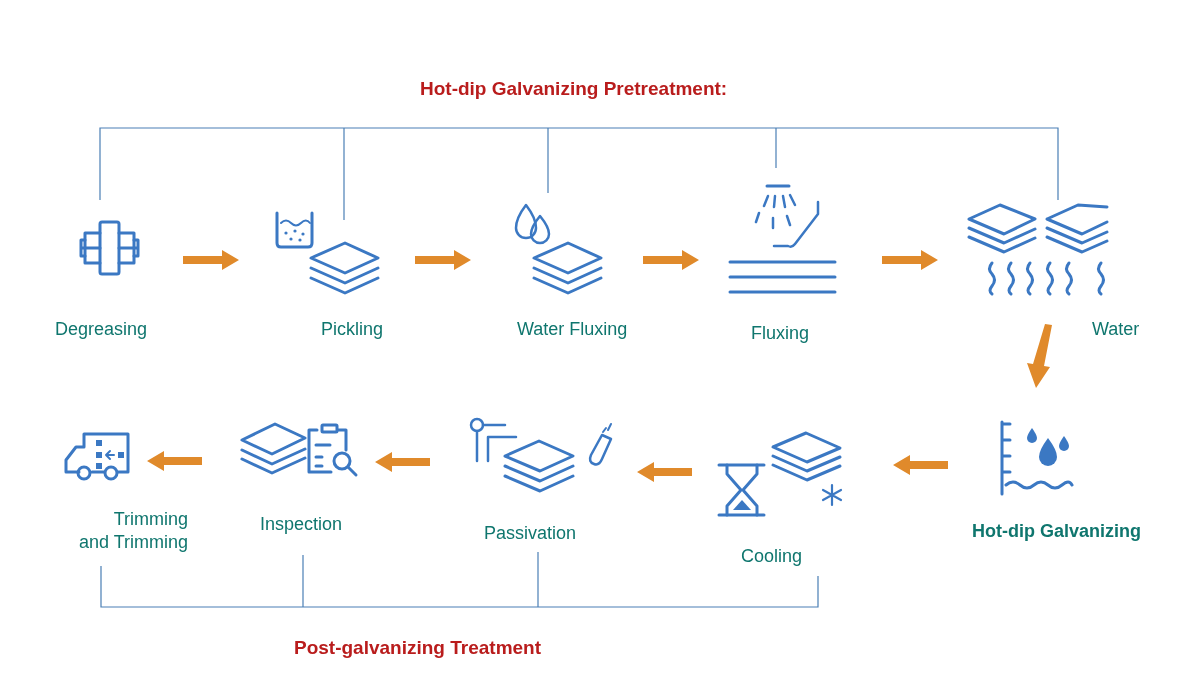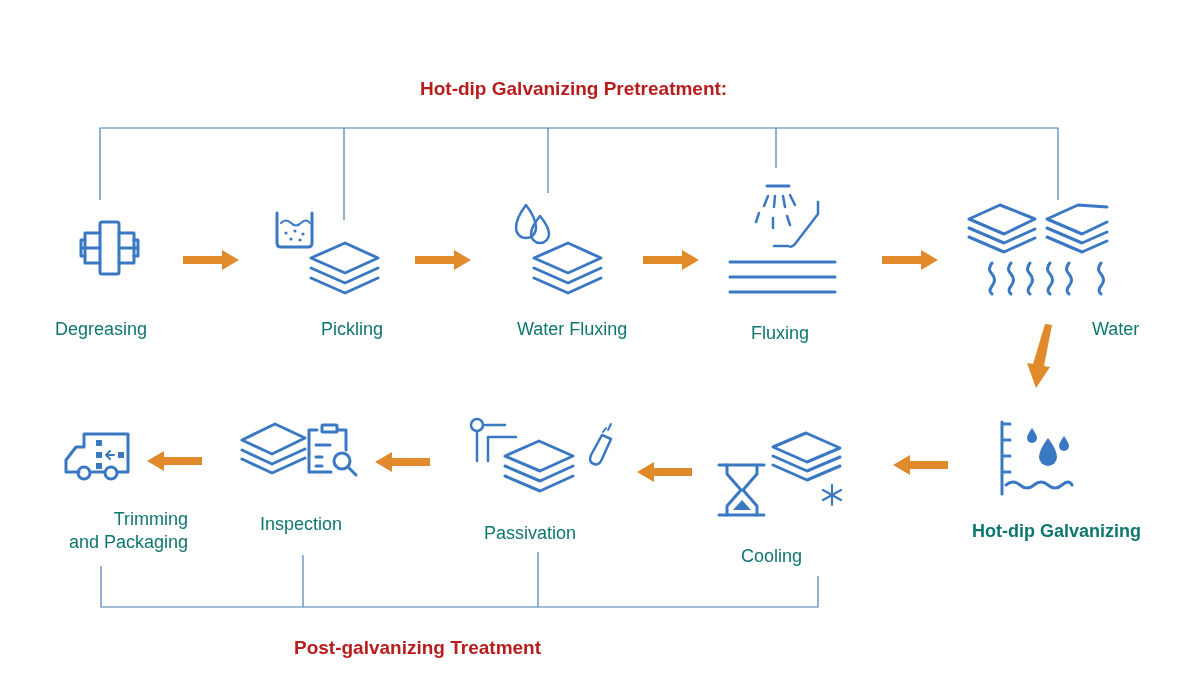--- a/index.html
+++ b/index.html
@@ -173,14 +173,14 @@
 <div class="abs label" style="left:321px;top:318px;">Pickling</div>
 <div class="abs label" style="left:517px;top:318px;">Water Fluxing</div>
 <div class="abs label" style="left:751px;top:322px;">Fluxing</div>
 <div class="abs label" style="left:1092px;top:318px;">Water</div>
 <div class="abs label bold" style="left:972px;top:520px;">Hot-dip Galvanizing</div>
 <div class="abs label" style="left:741px;top:545px;">Cooling</div>
 <div class="abs label" style="left:484px;top:522px;">Passivation</div>
 <div class="abs label" style="left:260px;top:513px;">Inspection</div>
 <div class="abs label" style="left:58px;top:508px;width:130px;">
   <div>Trimming</div>
-  <div>and Packaging</div>
+  <div>and Trimming</div>
 </div>
 
 </body></html>

